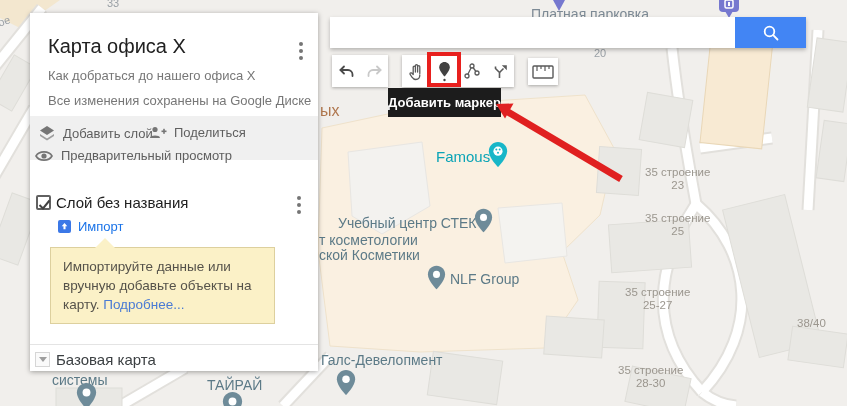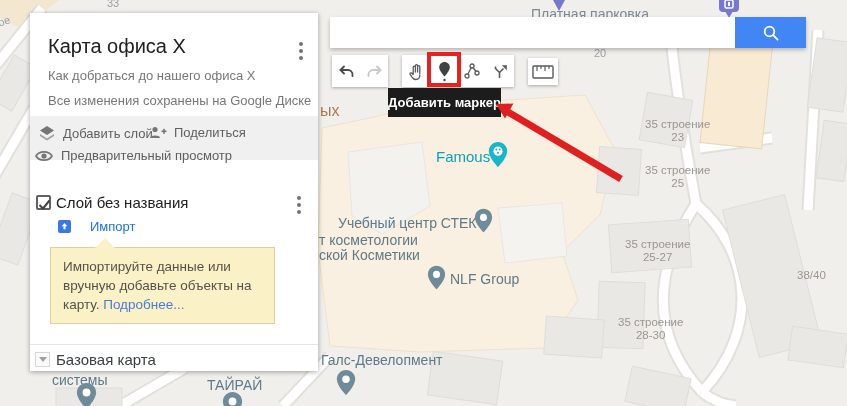--- a/index.html
+++ b/index.html
@@ -6,21 +6,21 @@
   html,body { width:847px; height:406px; }
   body { position:relative; overflow:hidden; background:#f1efec;
          font-family:"Liberation Sans", sans-serif; }
 
   
   #map-svg { position:absolute; left:0; top:0; z-index:0; }
 
   .map-label { position:absolute; z-index:1; white-space:nowrap; }
   .poi   { color:#5c7a87; font-size:14px; }
   .poi-teal { color:#0ba4b6; font-size:15px; }
-  .bldg  { color:#9b968e; font-size:11.5px; text-align:center; line-height:13px; }
+  .bldg  { color:#9b968e; font-size:11.5px; text-align:center; line-height:13px;margin-top:48px; }
   .faint { color:#9aa0a6; font-size:11px; }
   .street{ color:#b0774e; font-size:16px; }
   .pin { position:absolute; z-index:1; }
 
   
   .searchbar { position:absolute; left:330px; top:17px; width:476px; height:31px;
     background:#fff; z-index:5; display:flex; box-shadow:0 2px 4px rgba(0,0,0,.25); }
   .searchbar input { flex:1; border:none; outline:none; font-size:14px; padding:0 10px;
     font-family:"Liberation Sans",sans-serif; }
   .search-btn { width:71px; height:31px; background:#4285f4; border:none; cursor:pointer;
@@ -60,21 +60,21 @@
     background:#f0f0f0; font-size:13px; color:#5f5f5f; }
   .band-row { position:absolute; display:flex; align-items:center; gap:7px; cursor:pointer; }
   .band .r1a { left:8px;  top:9px; }
   .band .r1b { left:118px; top:9px; }
   .band .r2  { left:4px;  top:32px; }
 
   .layer-row { position:absolute; left:0; top:180px; width:288px; height:24px; }
   .checkbox { position:absolute; left:6px; top:2px; width:15px; height:15px;
     border:2px solid #616161; border-radius:2px; cursor:pointer; }
   .layer-name { position:absolute; left:26px; top:1px; font-size:15px; color:#212121; }
-  .import-row { position:absolute; left:28px; top:206px; display:flex; gap:19px;
+  .import-row { position:absolute; left:28px; top:206px; display:flex; gap:7px;
     align-items:center; cursor:pointer; }
   .import-ic { width:13px; height:13px; background:#3b78e7; border-radius:2px;
     display:flex; align-items:center; justify-content:center; }
   .import-label { color:#1a73e8; font-size:13px; }
 
   .hint { position:absolute; left:20px; top:234px; width:225px;
     background:#fbf1c7; border:1px solid #ddd09e; padding:9px 12px;
     font-size:13.5px; line-height:19px; color:#55524a; }
   .hint:before { content:""; position:absolute; left:44px; top:-10px;
     border-left:10px solid transparent; border-right:10px solid transparent;

